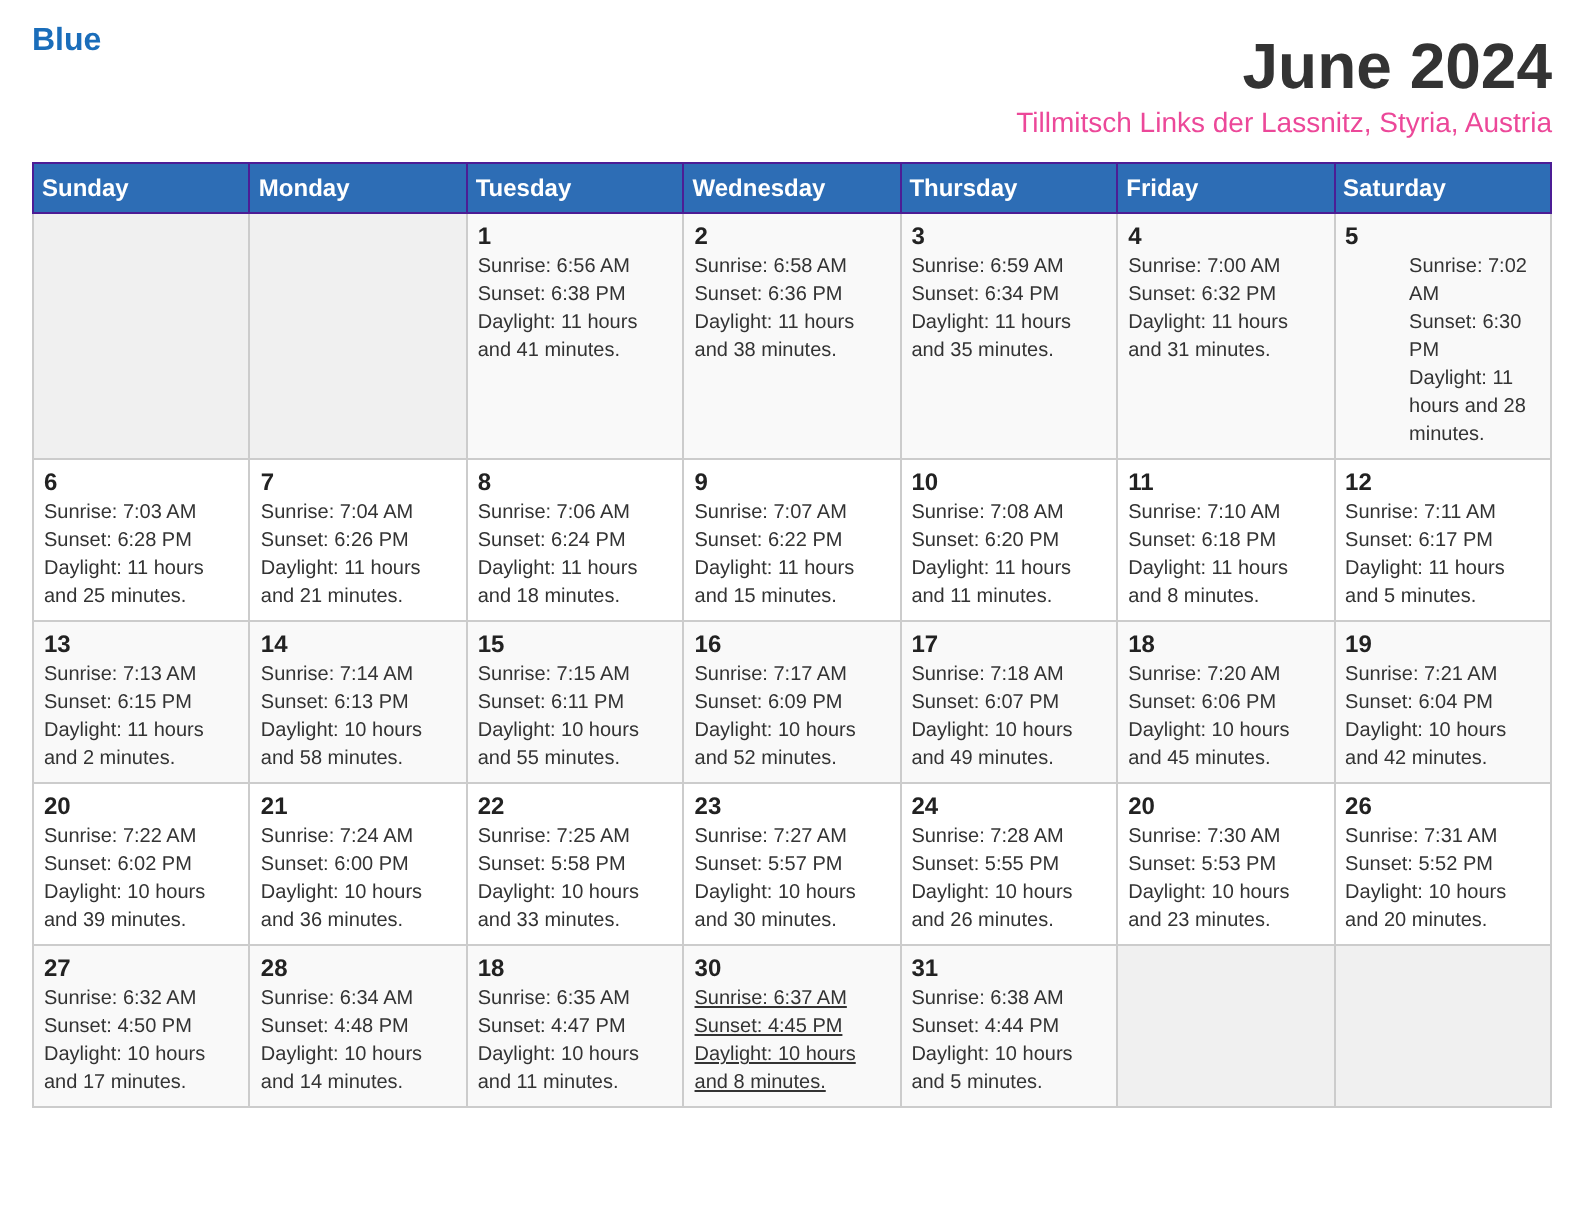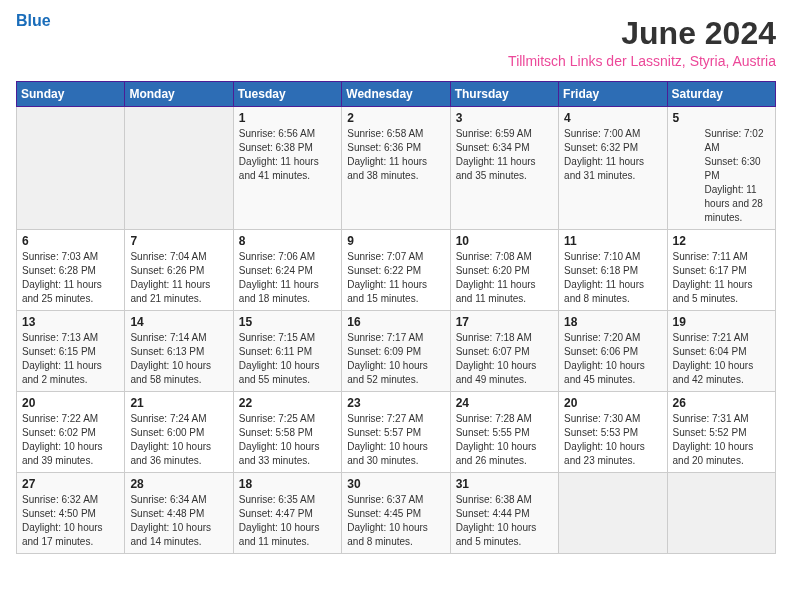--- a/index.html
+++ b/index.html
@@ -287,21 +287,21 @@
 Daylight: 10 hours and 14 minutes.</div>
         </td>
         <td>
           <div class="day-num">18</div>
           <div class="day-detail" style="white-space: pre-line;">Sunrise: 6:35 AM
 Sunset: 4:47 PM
 Daylight: 10 hours and 11 minutes.</div>
         </td>
         <td>
           <div class="day-num">30</div>
-          <div class="day-detail" style="white-space: pre-line;">Sunrise: 6:37 AM
+          <div class="day-detail" style="white-space: pre-line; text-decoration: underline;">Sunrise: 6:37 AM
 Sunset: 4:45 PM
 Daylight: 10 hours and 8 minutes.</div>
         </td>
         <td>
           <div class="day-num">31</div>
           <div class="day-detail" style="white-space: pre-line;">Sunrise: 6:38 AM
 Sunset: 4:44 PM
 Daylight: 10 hours and 5 minutes.</div>
         </td>
         <td class="empty-cell"></td>

